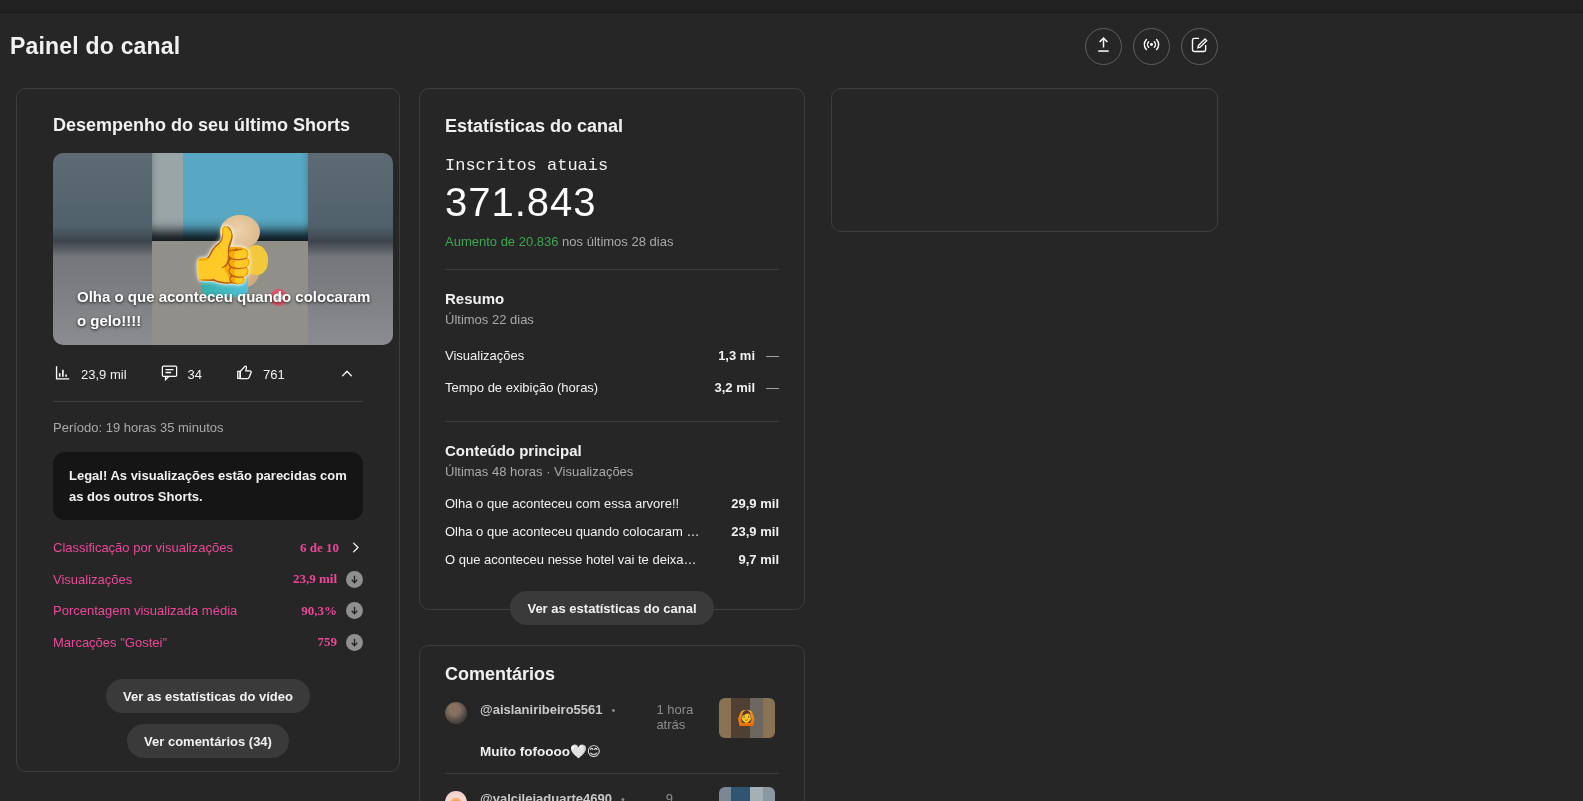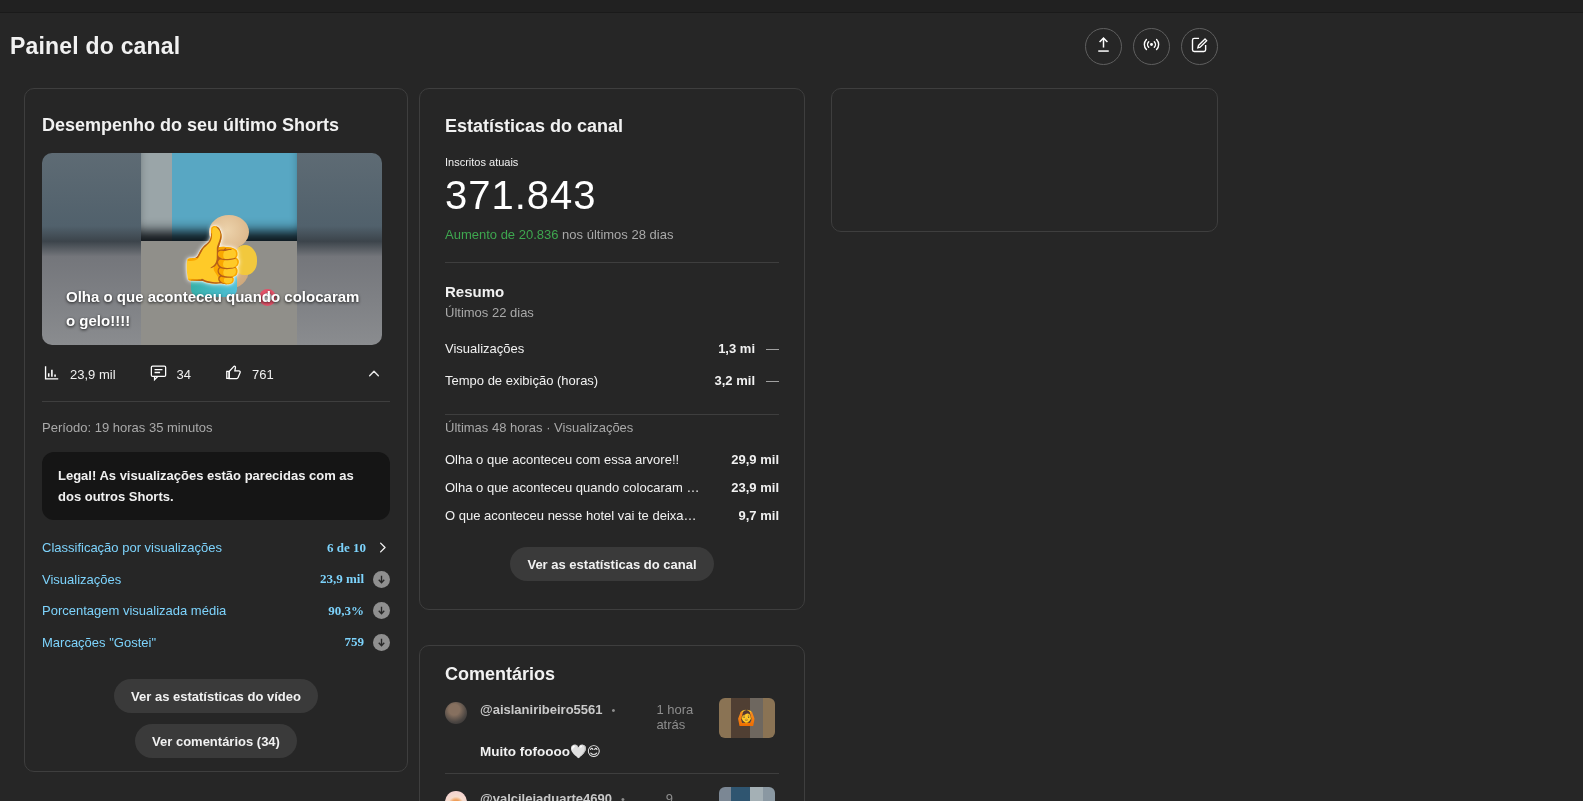--- a/index.html
+++ b/index.html
@@ -12,21 +12,21 @@
   }
   .topstrip{position:absolute;top:0;left:0;right:0;height:13px;background:#212121;border-bottom:1px solid #1a1a1a;}
   .page-title{position:absolute;top:33px;left:10px;font-size:23px;font-weight:700;color:#f1f1f1;letter-spacing:.2px;}
   .header-icons{position:absolute;top:28px;left:1085px;display:flex;gap:11px;}
   .icon-btn{width:37px;height:37px;border-radius:50%;border:1px solid #5f5f5f;background:transparent;display:flex;align-items:center;justify-content:center;cursor:pointer;}
 
   .card{position:absolute;background:#262626;border:1px solid #3e3e3e;border-radius:10px;}
   .card h2{font-size:18px;font-weight:700;color:#f1f1f1;}
 
   
-  #card-shorts{left:24px;top:88px;width:384px;height:684px;padding:26px 17px 0;}
+  #card-shorts{left:16px;top:88px;width:384px;height:684px;padding:26px 36px 0;}
   .thumb{margin-top:17px;width:340px;height:192px;border-radius:10px;position:relative;overflow:hidden;cursor:pointer;
          background:linear-gradient(180deg,#5e6b74 0%,#51616c 38%,#3c444b 46%,#74767b 54%,#8a8c8f 100%);}
   .thumb-center{position:absolute;left:99px;top:0;width:156px;height:100%;background:#908f8a;}
   .tc-top{position:absolute;left:0;top:0;width:100%;height:46%;
           background:linear-gradient(90deg,#9aa5a8 0 20%,#58a7c3 20%);
           box-shadow:inset 0 -16px 12px -6px rgba(8,12,16,.92);}
   .kitten-head{position:absolute;left:68px;top:62px;width:40px;height:34px;border-radius:50%;background:radial-gradient(circle at 45% 45%,#ecd2ab,#d8b183);}
   .kitten-body{position:absolute;left:56px;top:88px;width:52px;height:48px;border-radius:48% 52% 40% 44%;background:radial-gradient(circle at 45% 35%,#e5c59c,#c9a274);}
   .toy-body{position:absolute;left:50px;top:118px;width:46px;height:26px;border-radius:8px;background:linear-gradient(90deg,#37b0a9,#4fc0d8);}
   .toy-duck{position:absolute;left:92px;top:92px;width:24px;height:30px;border-radius:50% 50% 45% 45%;background:#f2c83d;}
@@ -35,31 +35,31 @@
            text-shadow:0 0 5px rgba(255,255,255,.95), 0 0 2px #fff;}
   .thumb-title{position:absolute;left:24px;right:20px;bottom:12px;font-size:15px;font-weight:700;color:#fff;line-height:24px;
                text-shadow:0 1px 3px rgba(0,0,0,.85);}
   .stats-row{margin-top:18px;display:flex;align-items:center;font-size:13px;color:#f1f1f1;}
   .stat{display:flex;align-items:center;gap:9px;margin-right:33px;}
   .collapse{margin-left:auto;margin-right:8px;cursor:pointer;display:flex;}
   .divider{height:1px;background:#3e3e3e;margin-top:16px;}
   .period{margin-top:18px;color:#a9a9a9;font-size:13px;}
   .insight{margin-top:17px;background:#151515;border-radius:12px;padding:13px 16px;font-size:13px;font-weight:700;line-height:21px;color:#f1f1f1;}
   .metric-rows{margin-top:12px;}
-  .mrow{height:31.5px;display:flex;align-items:center;font-size:13px;color:#7dd3fc;justify-content:flex-end;}
+  .mrow{height:31.5px;display:flex;align-items:center;font-size:13px;color:#ec4899;justify-content:flex-end;}
   .mrow .val{margin-left:auto;font-weight:700;font-family:Liberation Serif, serif;}
   .mrow .ticon{margin-left:9px;display:flex;}
   .down-badge{width:17px;height:17px;border-radius:50%;background:#8f8f8f;display:flex;align-items:center;justify-content:center;}
   .btn-col{margin-top:21px;display:flex;flex-direction:column;align-items:center;gap:11px;}
   .pill{background:#3a3a3a;border:none;border-radius:17px;height:34px;padding:0 17px;color:#f1f1f1;
         font-family:inherit;font-weight:700;font-size:13px;cursor:pointer;display:flex;align-items:center;}
 
   
   #card-stats{left:419px;top:88px;width:386px;height:522px;padding:27px 25px 0;}
-  .sub-label{margin-top:19px;font-size:11px;color:#f1f1f1;}
+  .sub-label{margin-top:19px;font-size:17px;color:#f1f1f1;font-family:Liberation Mono, monospace;}
   .big-number{margin-top:5px;font-size:40px;font-weight:400;color:#fff;letter-spacing:1px;}
   .growth{margin-top:9px;font-size:13px;}
   .growth .g{color:#3ea64f;}
   .growth .rest{color:#a9a9a9;}
   .sec-title{font-size:15px;font-weight:700;margin-top:20px;}
   .sec-sub{font-size:13px;color:#a9a9a9;margin-top:5px;}
   .srow{display:flex;align-items:center;height:32px;font-size:13px;margin-top:0;}
   .srow-wrap{margin-top:12px;}
   .srow .val{margin-left:auto;font-weight:700;}
   .srow .dash{margin-left:11px;color:#b0b0b0;}
@@ -247,20 +247,21 @@
       <span class="dash">—</span>
     </div>
     <div class="srow">
       <span>Tempo de exibição (horas)</span>
       <span class="val">3,2 mil</span>
       <span class="dash">—</span>
     </div>
   </div>
 
   <div class="divider mt18"></div>
+  <div class="sec-title">Conteúdo principal</div>
   <div class="sec-sub">Últimas 48 horas · Visualizações</div>
 
   <div class="crow-wrap">
     <div class="crow">
       <span class="lbl">Olha o que aconteceu com essa arvore!!</span>
       <span class="val">29,9 mil</span>
     </div>
     <div class="crow">
       <span class="lbl">Olha o que aconteceu quando colocaram o gelo!!!!</span>
       <span class="val">23,9 mil</span>

